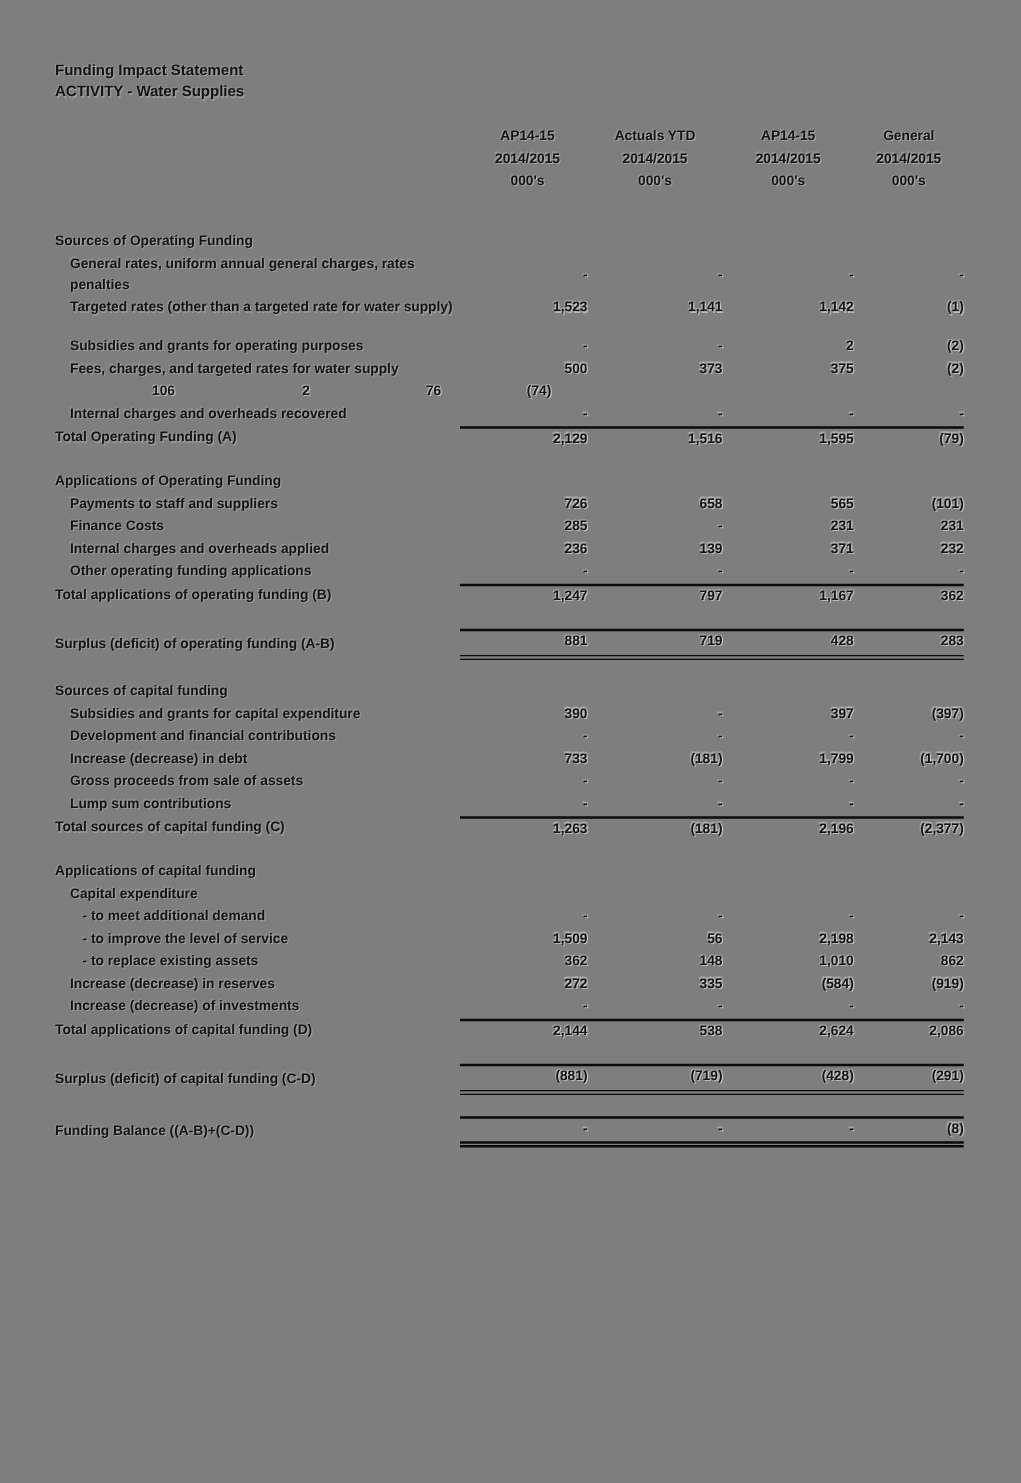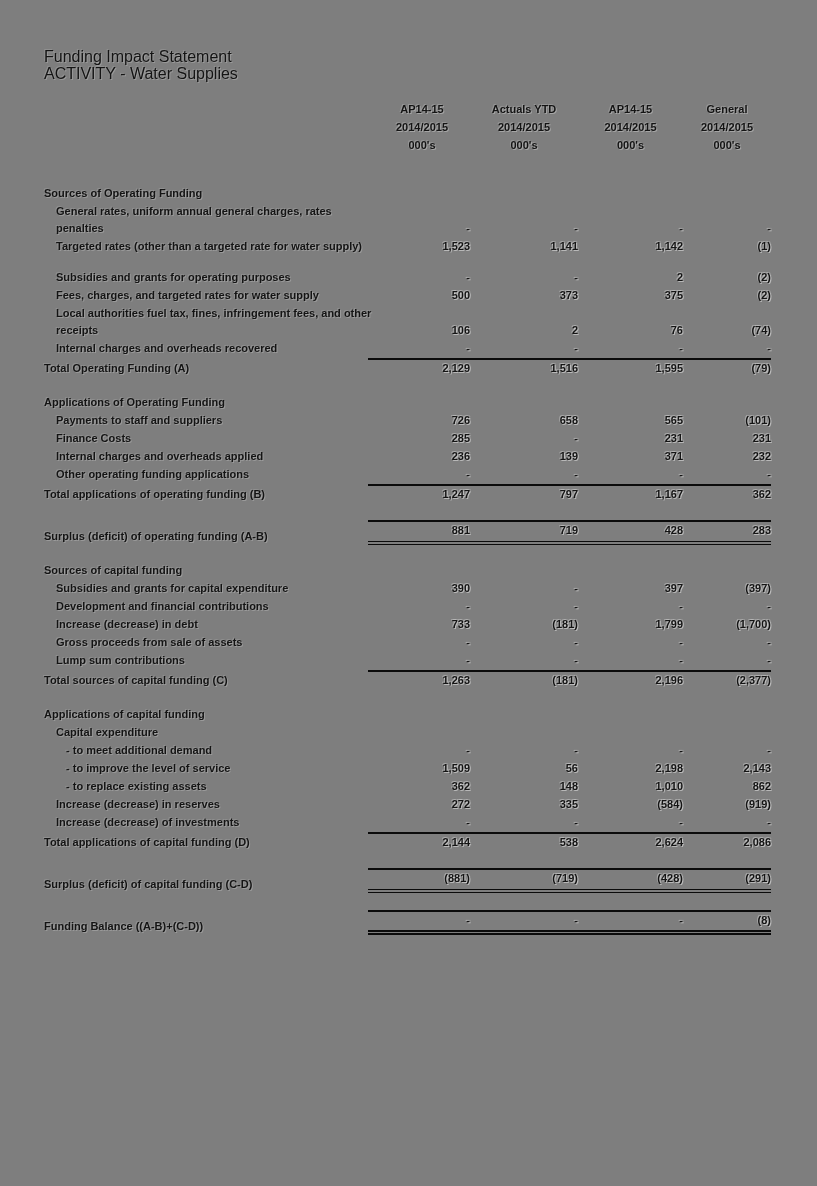--- a/index.html
+++ b/index.html
@@ -6,36 +6,36 @@
   body{
     width:817px;height:1186px;
     background:#7e7e7e;
     font-family:"Liberation Sans","DejaVu Sans",sans-serif;
     color:#141414;
     -webkit-font-smoothing:antialiased;
   }
   .sheet{position:relative;width:817px;height:1186px;overflow:hidden;}
   .content{position:absolute;left:44px;top:48px;width:733px;}
   .title,.subtitle{
-    font-size:16px;font-weight:400;line-height:17px;
+    font-size:12px;font-weight:700;line-height:17px;
     text-shadow:1px 1px 0 rgba(255,255,255,.22),-1px -1px 0 rgba(255,255,255,.14);
   }
   .colheads{
     display:flex;margin-top:18px;margin-bottom:31px;
   }
   .colheads .spacer-lbl{width:330px;}
   .colheads .heads{
     display:grid;grid-template-columns:96px 108px 105px 88px;width:397px;
   }
   .colhead{
     text-align:center;font-size:11px;font-weight:700;line-height:18px;
     text-shadow:1px 1px 0 rgba(255,255,255,.3),-1px -1px 0 rgba(255,255,255,.18);
   }
   .rows{width:727px;}
-  .row{display:flex;align-items:flex-end;margin-bottom:1px;}
+  .row{display:flex;align-items:center;margin-bottom:1px;}
   .lbl{
     width:330px;box-sizing:border-box;
     font-size:11px;font-weight:700;line-height:17px;
     text-shadow:1px 1px 0 rgba(255,255,255,.22),-1px -1px 0 rgba(255,255,255,.14);
   }
   .row.section .lbl{padding-left:0;}
   .row.item .lbl,.row.item2 .lbl,.row.total .lbl,.row.surplus .lbl,.row.balance .lbl{padding-left:12px;}
   .row.subitem .lbl{padding-left:22px;}
   .row.total .lbl,.row.surplus .lbl,.row.balance .lbl{padding-left:0;}
   .vals{
@@ -129,21 +129,20 @@
         <div class="row item">
           <div class="lbl">Fees, charges, and targeted rates for water supply</div>
           <div class="vals">
             <div class="val">500</div>
             <div class="val">373</div>
             <div class="val">375</div>
             <div class="val">(2)</div>
           </div>
         </div>
         <div class="row item2">
-          <div class="lbl">Local authorities fuel tax, fines, infringement fees, and other receipts</div>
           <div class="vals">
             <div class="val">106</div>
             <div class="val">2</div>
             <div class="val">76</div>
             <div class="val">(74)</div>
           </div>
         </div>
         <div class="row item">
           <div class="lbl">Internal charges and overheads recovered</div>
           <div class="vals">

